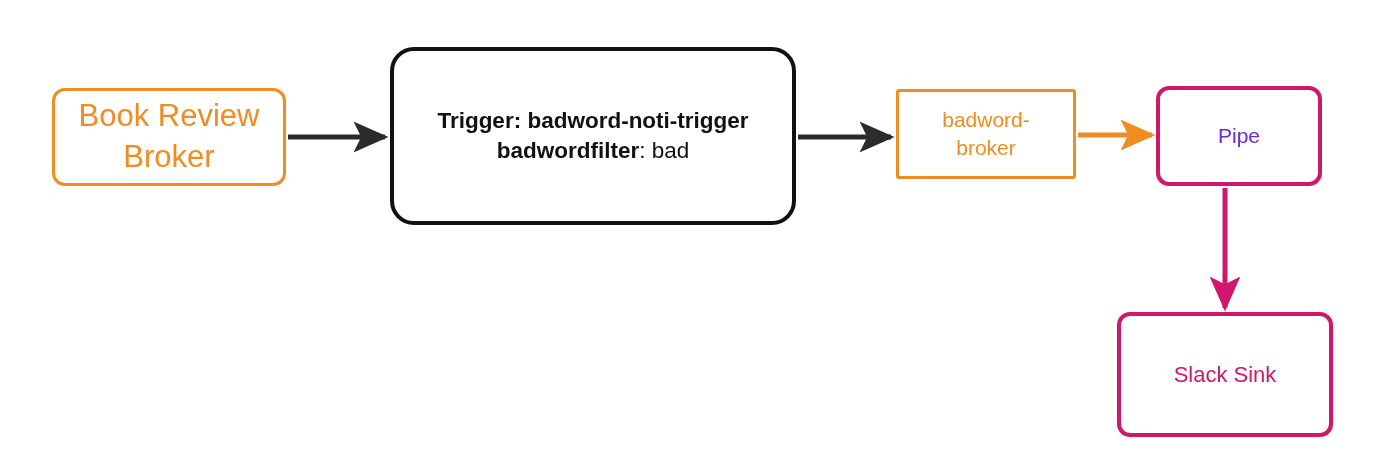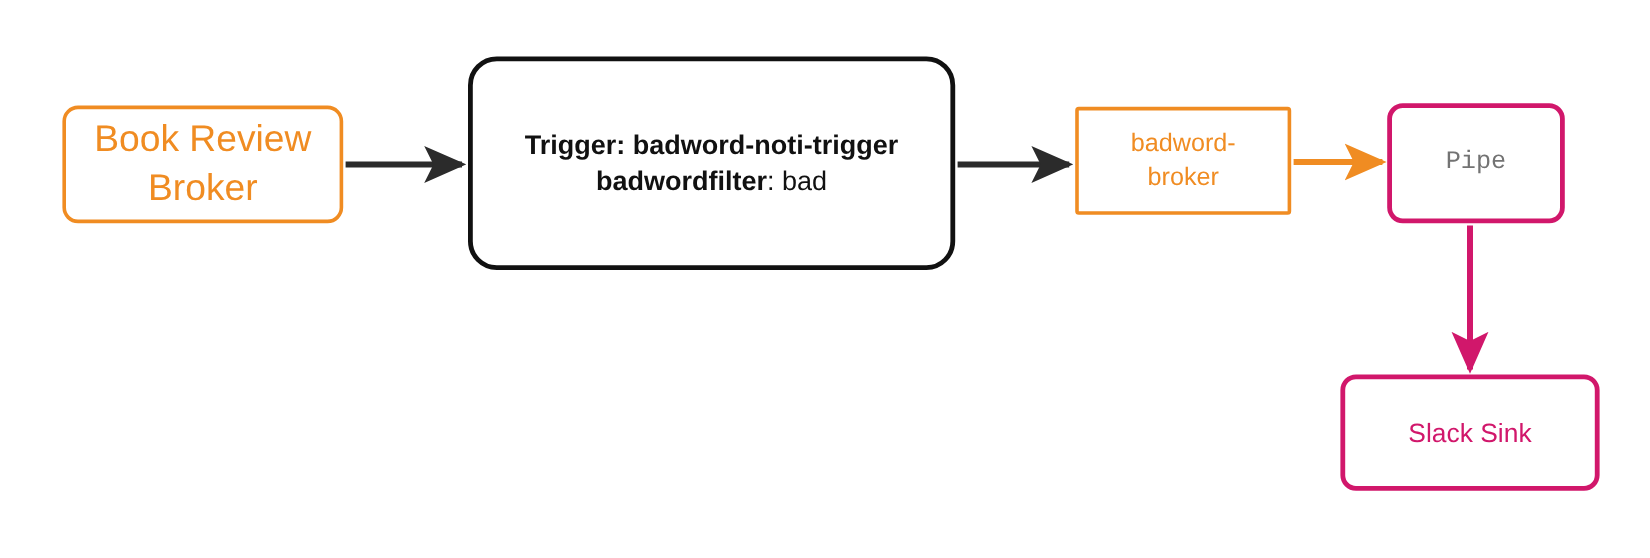--- a/index.html
+++ b/index.html
@@ -71,33 +71,32 @@
     width: 180px;
     height: 90px;
     border: 3px solid #F08C22;
     border-radius: 3px;
     color: #F08C22;
     font-size: 21px;
   }
   .node-pipe {
     left: 1156px;
     top: 86px;
-    width: 148px;
+    width: 166px;
     height: 100px;
     border: 4px solid #D1176B;
     border-radius: 13px;
-    color: #737373;
+    color: #6d28d9;
     font-size: 21px;
-    font-family: Liberation Mono, monospace;
   }
   .node-sink {
     left: 1117px;
     top: 312px;
     width: 216px;
-    height: 97px;
+    height: 125px;
     border: 4px solid #D1176B;
     border-radius: 13px;
     color: #D1176B;
     font-size: 22px;
   }
   .nlabel {
     display: block;
   }
 </style>
 </head>

